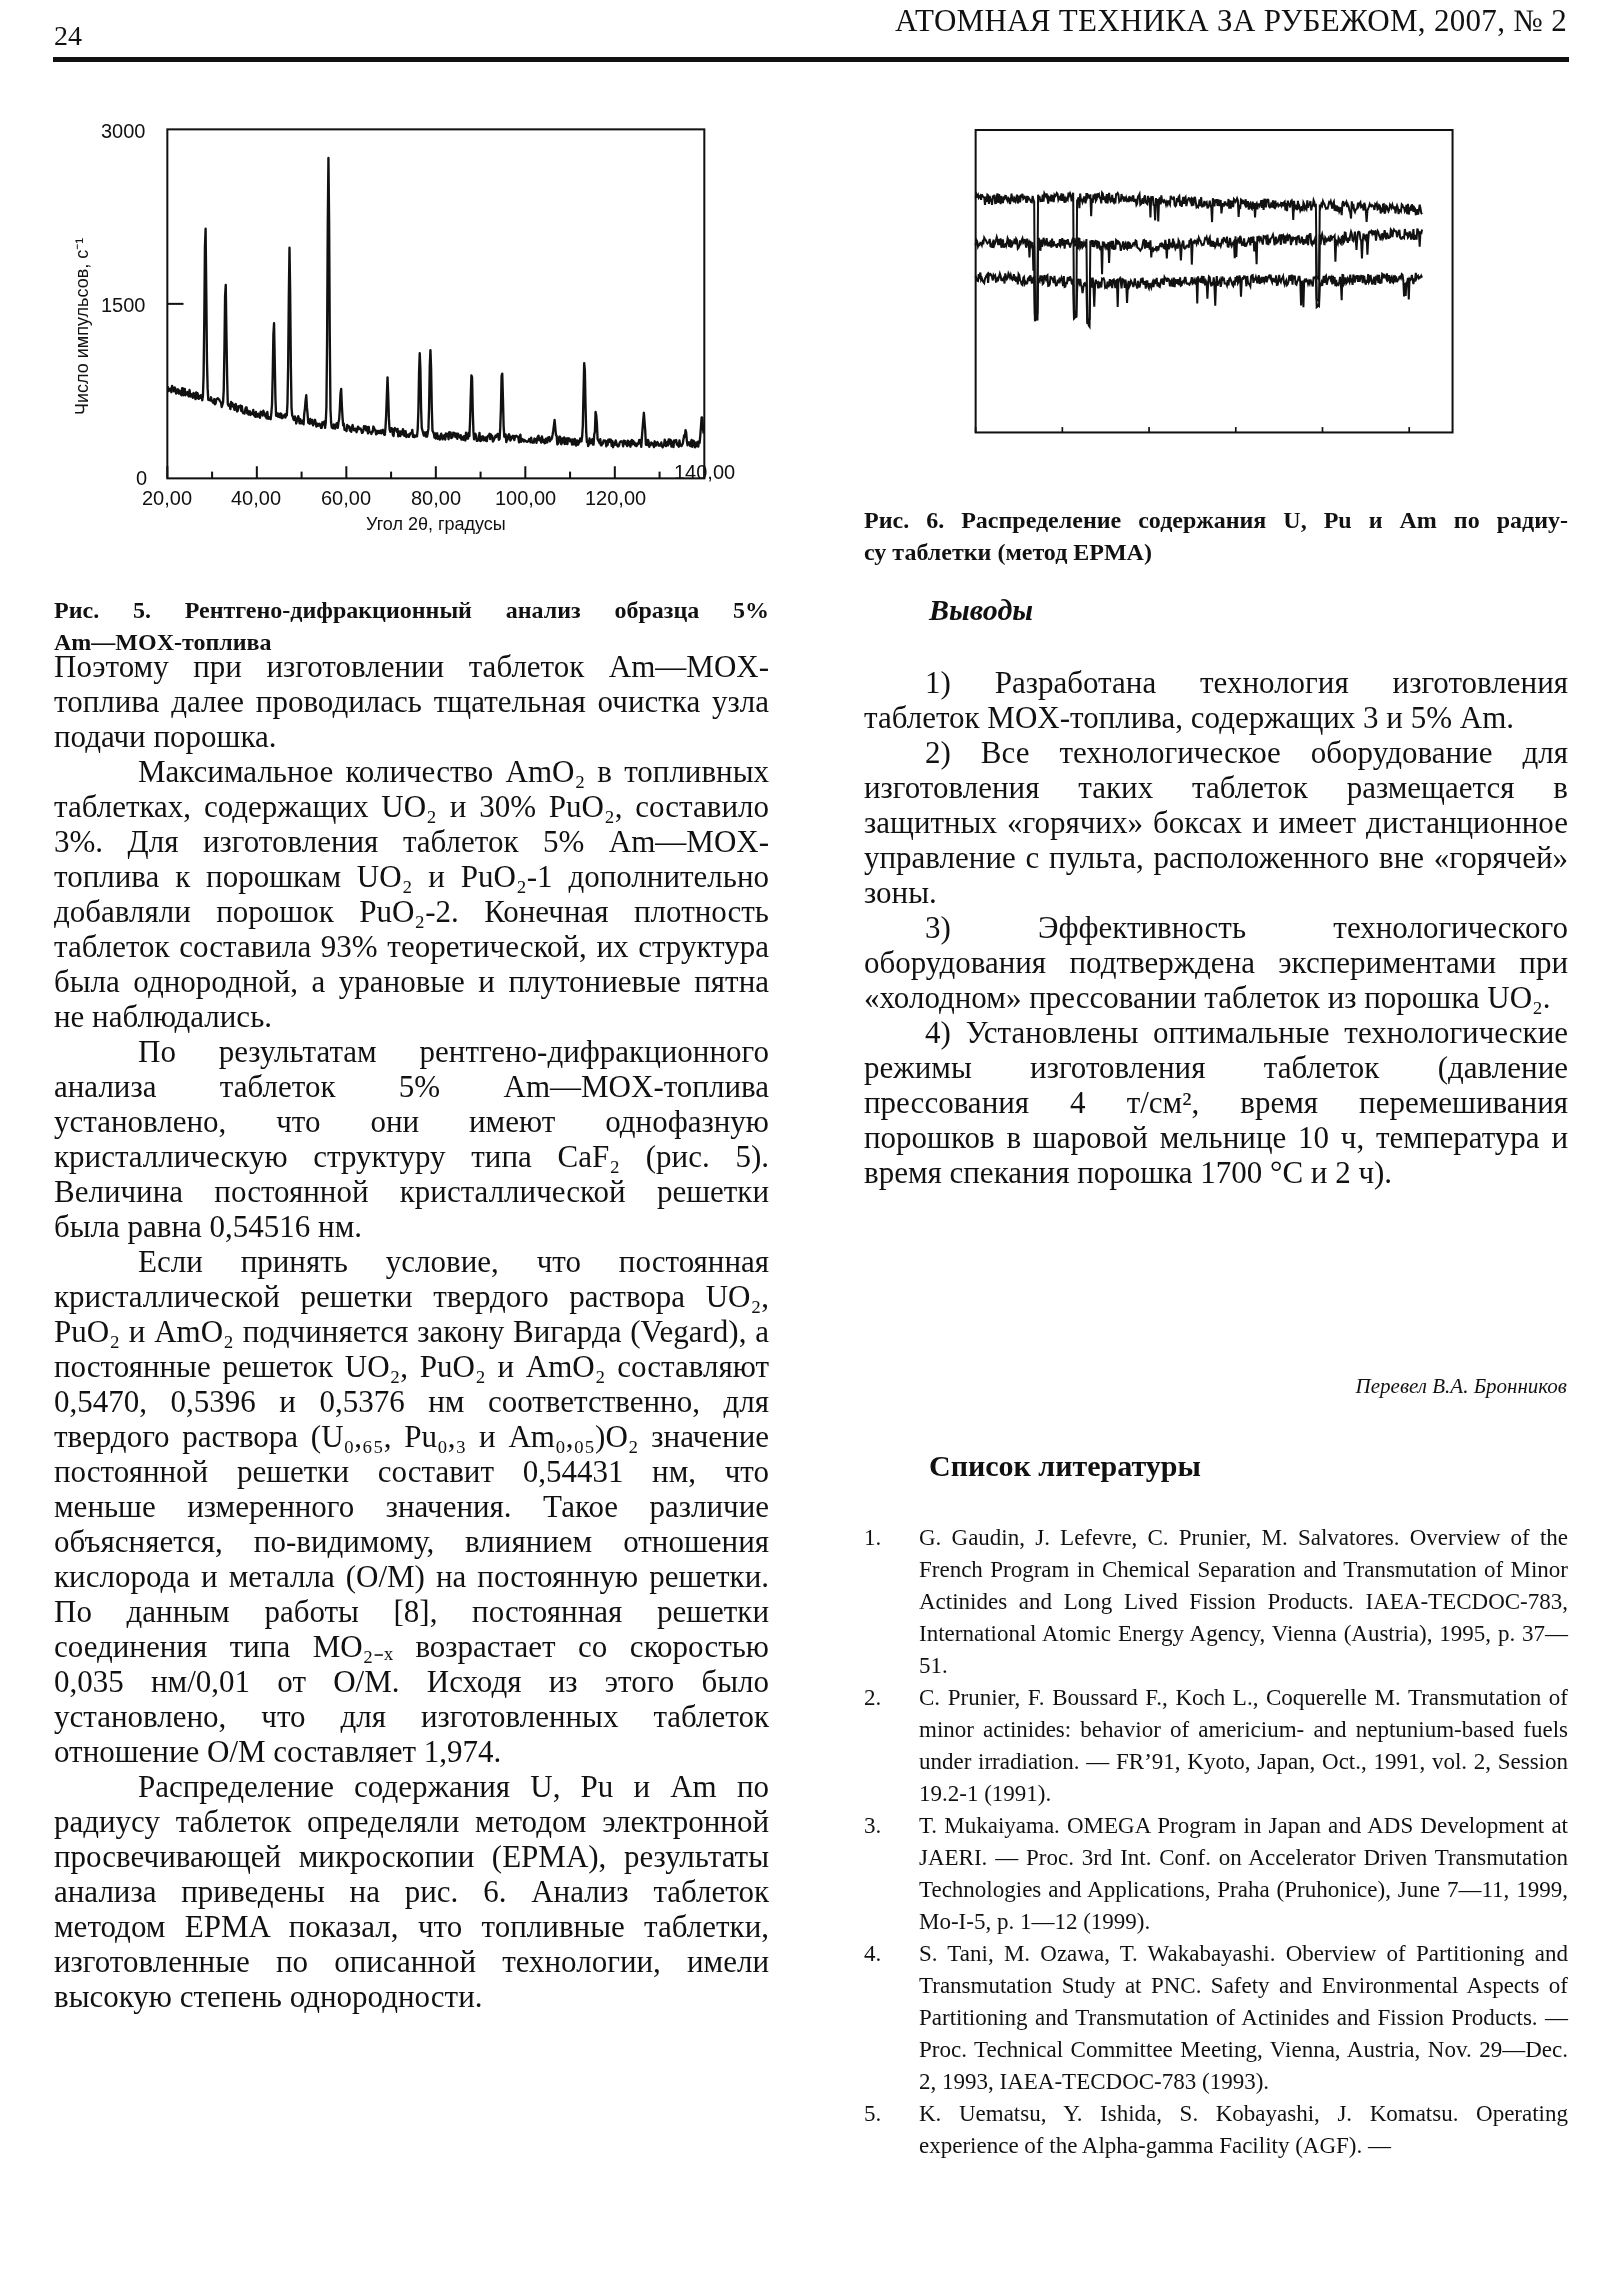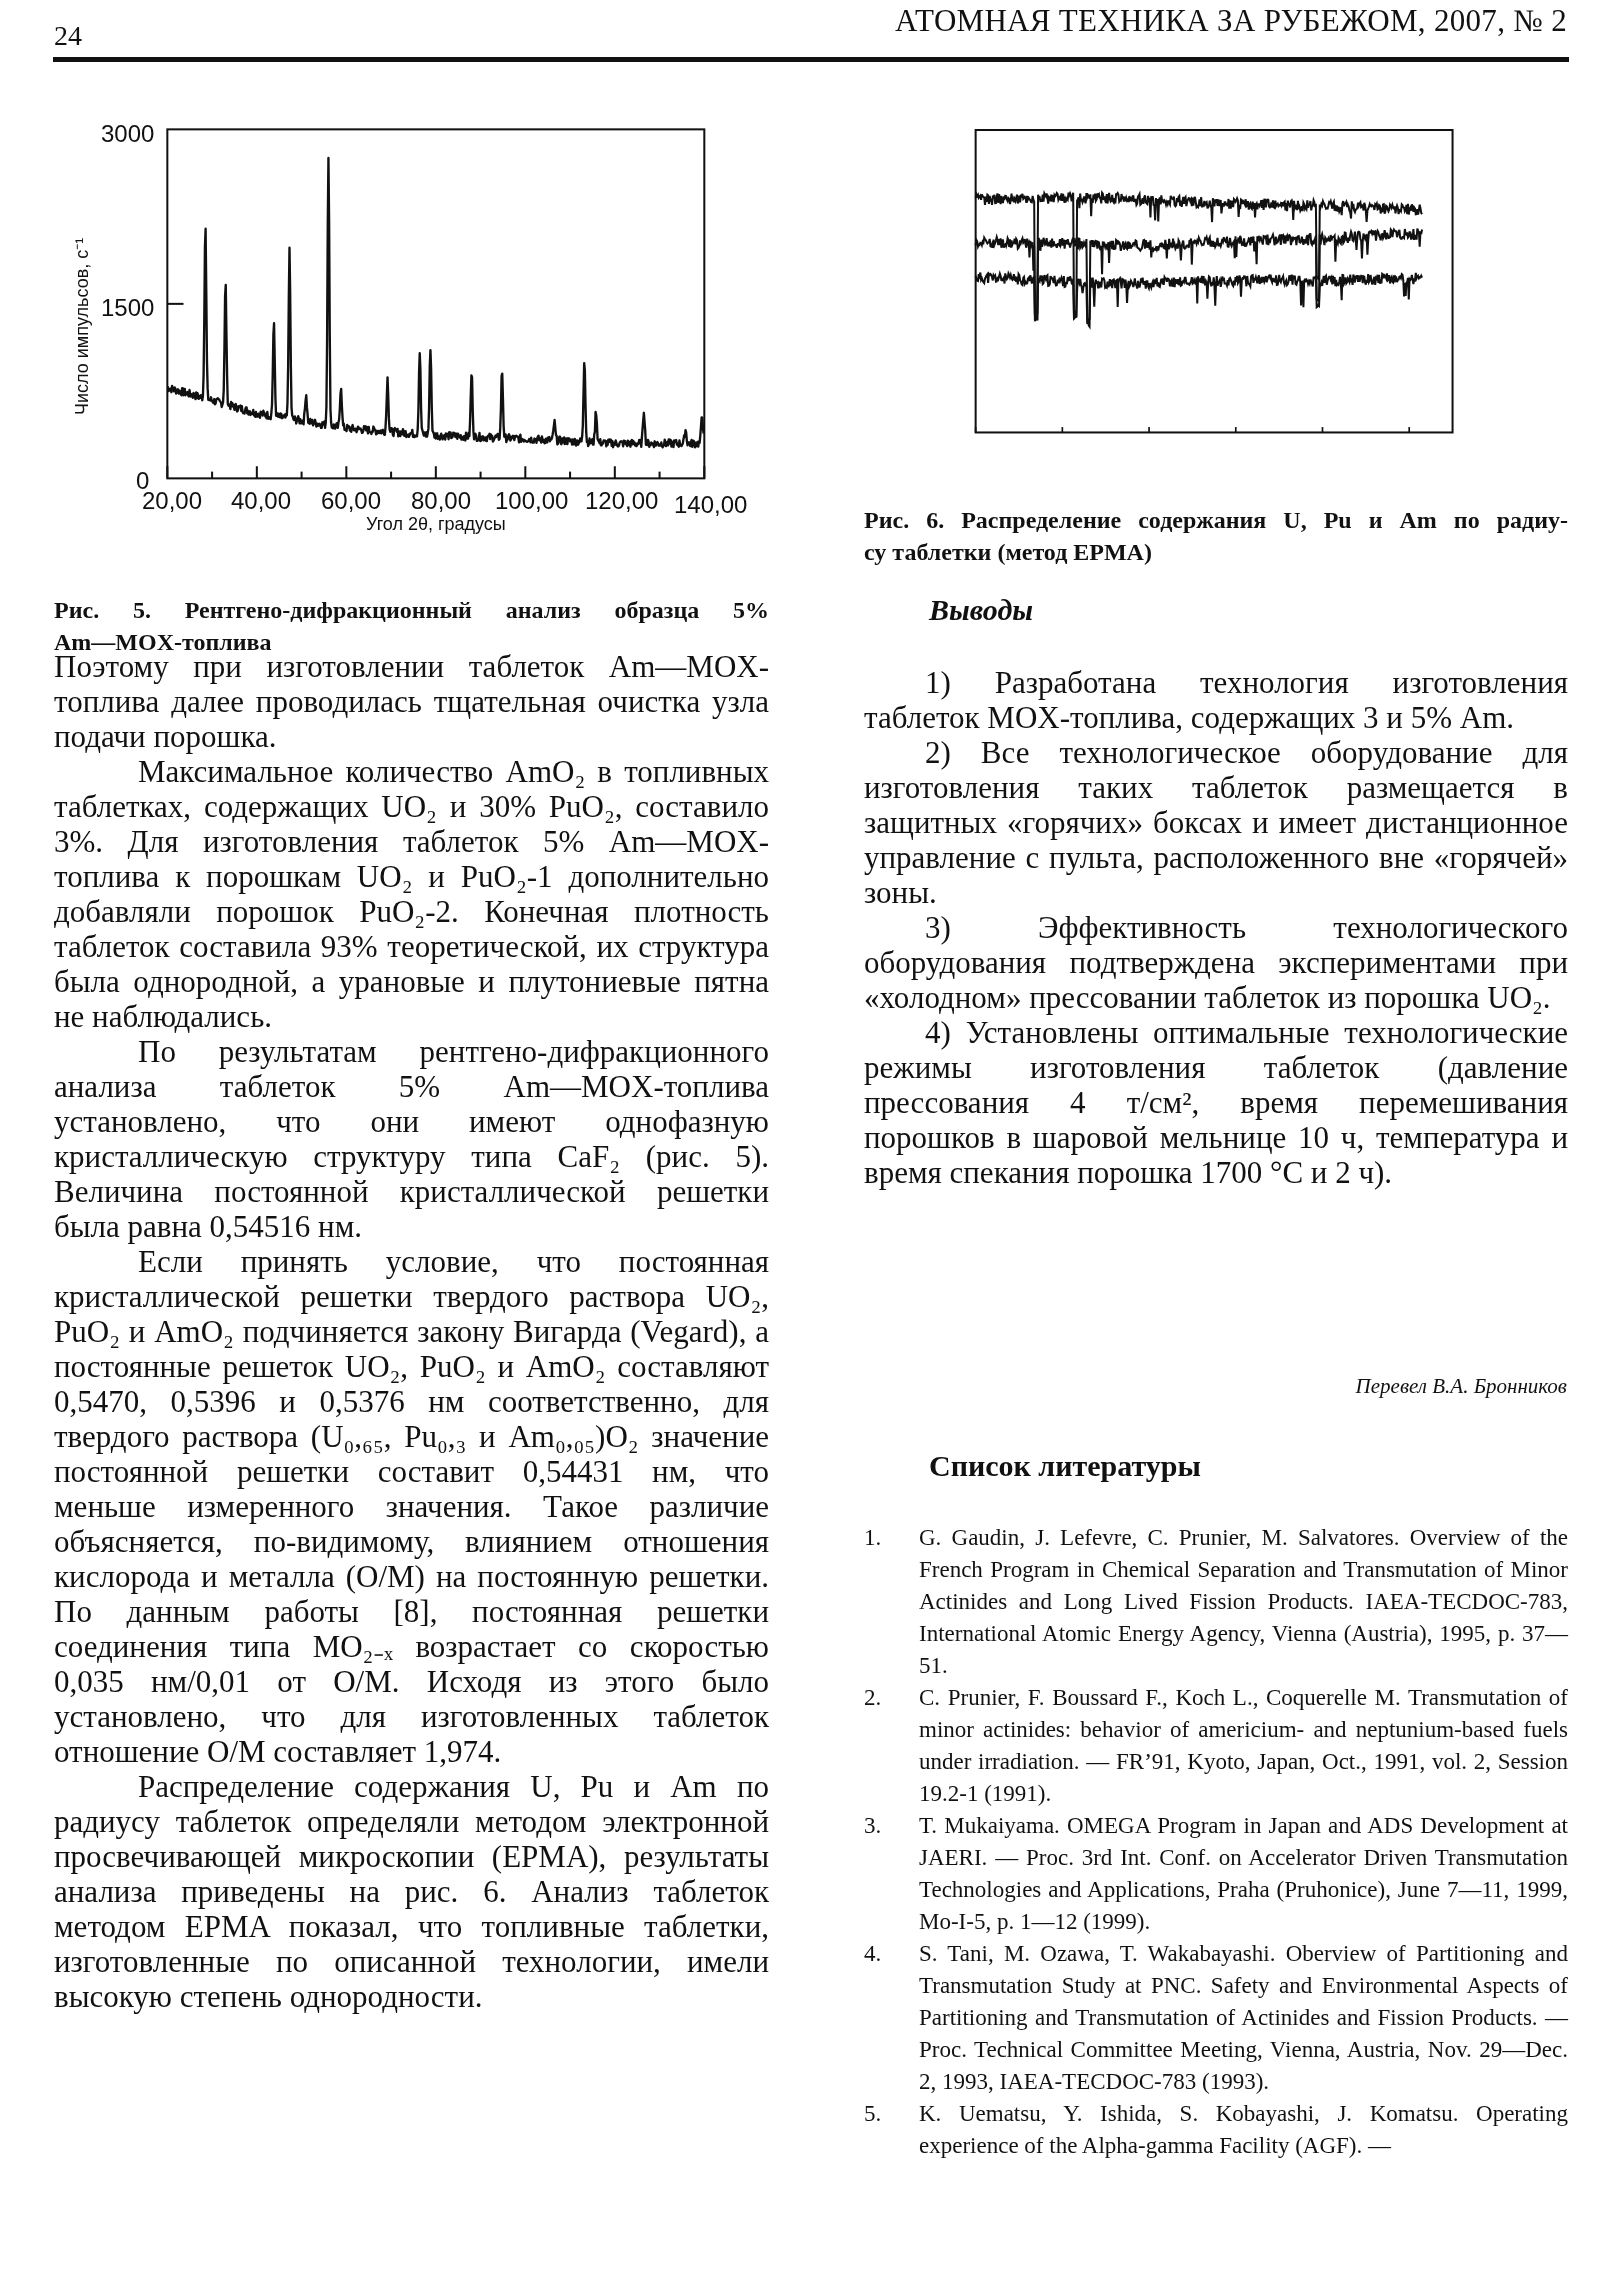--- a/index.html
+++ b/index.html
@@ -1,21 +1,21 @@
 <!DOCTYPE html>
 <html style="font-size:10.8px"><head>
 <meta charset="utf-8">
 <style>
   html, body { margin:0; padding:0; background:#fff; }
   body { width:1618px; height:2273px; position:relative; overflow:hidden; color:#111; font-family:"Liberation Serif", serif; }
   .abs { position:absolute; }
   .hdr-num { left:54px; top:20px; font-size:28px; }
   .hdr-title { right:51px; top:3px; font-size:31px; letter-spacing:0.3px; }
   .hdr-rule { left:53px; top:57px; width:1516px; height:4.7px; background:#111; }
-  .tick-lbl { font-family:"Liberation Sans", sans-serif; font-size:24px; position:absolute; }
+  .tick-lbl { font-family:"Liberation Sans", sans-serif; font-size:20px; position:absolute; }
   .axis-title { font-family:"Liberation Sans", sans-serif; font-size:18px; position:absolute; white-space:nowrap; }
   .vert { transform-origin:left top; transform:rotate(-90deg); }
 
   .caption { font-family:"Liberation Serif", serif; font-weight:bold; font-size:24px; line-height:32px; position:absolute; }
   .col { position:absolute; font-size:31px; line-height:35px; text-align:justify; }
   .col p { margin:0; }
   .indent { text-indent:84px; }
   .section-h { position:absolute; font-weight:bold; font-size:30px; }
   .sig { position:absolute; font-style:italic; font-size:21px; }
   .refs { position:absolute; left:864px; top:1522px; width:704px; font-size:23px; line-height:32px; }
@@ -54,21 +54,21 @@
   <div class="tick-lbl" style="left:101px;top:120px;">3000</div>
   <div class="tick-lbl" style="left:101px;top:294px;">1500</div>
   <div class="tick-lbl" style="left:136px;top:467px;">0</div>
   <div id="f5-xlabels">
       <div class="tick-lbl" style="left: 142px; top: 487px;">20,00</div>
       <div class="tick-lbl" style="left: 231px; top: 487px;">40,00</div>
       <div class="tick-lbl" style="left: 321px; top: 487px;">60,00</div>
       <div class="tick-lbl" style="left: 411px; top: 487px;">80,00</div>
       <div class="tick-lbl" style="left: 495px; top: 487px;">100,00</div>
       <div class="tick-lbl" style="left: 585px; top: 487px;">120,00</div>
-      <div class="tick-lbl" style="left: 674px; top: 491px; text-align: right;">140,00</div>
+      <div class="tick-lbl" style="left: 674px; top: 461px; text-align: right;">140,00</div>
     </div>
   <div class="axis-title" style="left:366px;top:514px;">Угол 2θ, градусы</div>
   <div class="axis-title vert" style="left:69px;top:415px;">Число импульсов, с⁻¹</div>
 </div>
 
 <div class="caption" style="left:54px;top:558px;width:715px;margin-top:36px;">
   <div style="text-align:justify;text-align-last:justify;">Рис. 5. Рентгено-дифракционный анализ образца 5%</div>
   <div>Am—MOX-топлива</div>
 </div>
 

